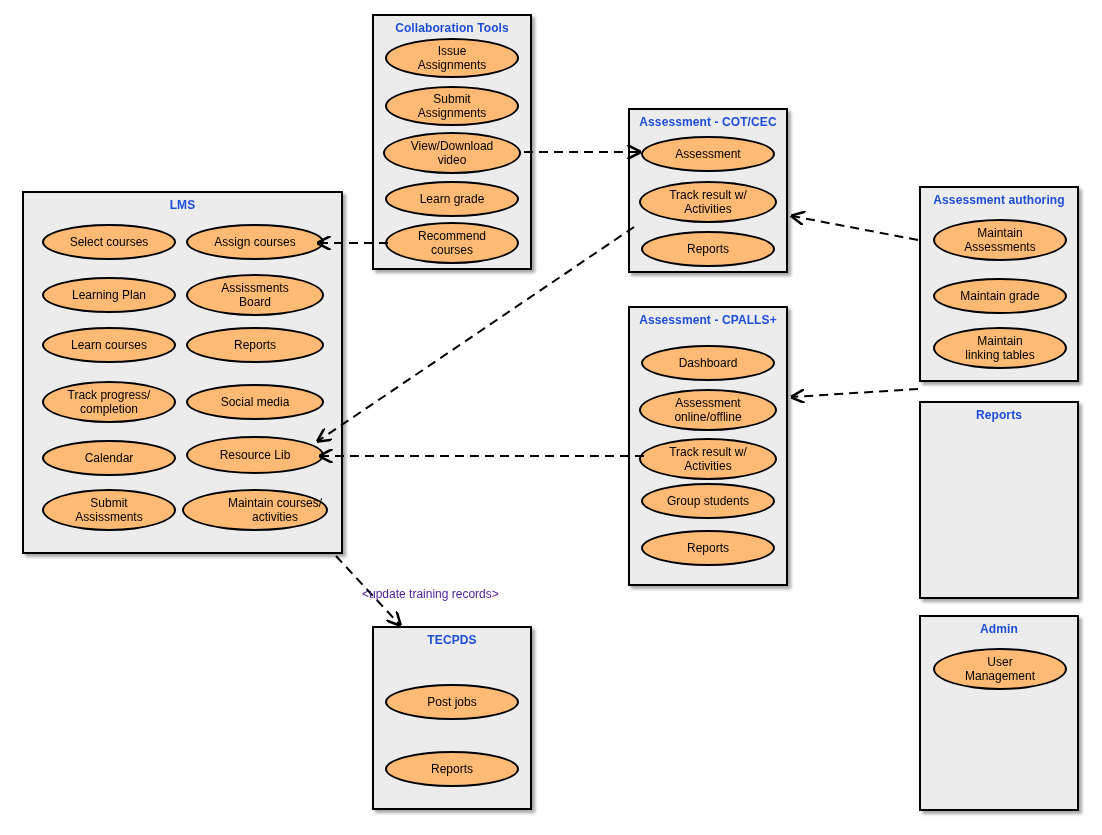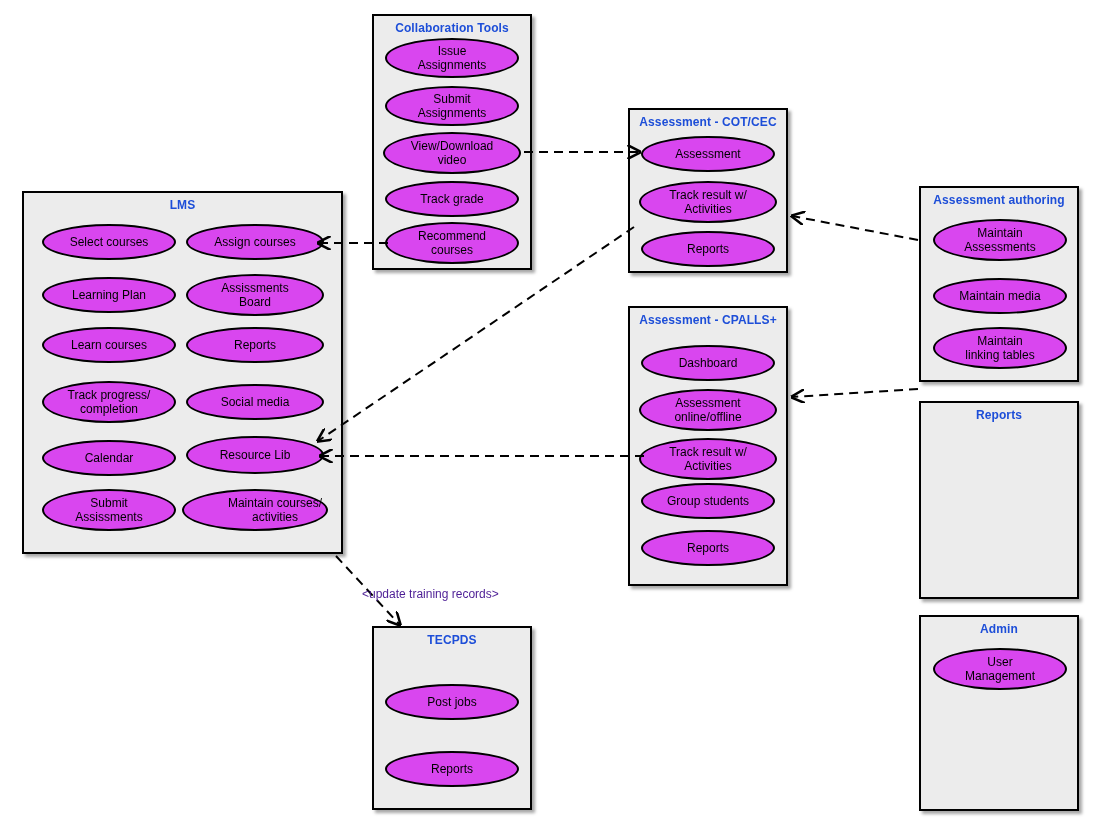--- a/index.html
+++ b/index.html
@@ -38,21 +38,21 @@
     top: 5px;
     text-align: center;
     font-size: 12px;
     font-weight: bold;
     color: #1d4ed8;
     letter-spacing: 0.1px;
     line-height: 14px;
   }
   .uc {
     position: absolute;
-    background: #d946ef;
+    background: #fdba74;
     border: 2px solid #000000;
     border-radius: 50%;
     box-sizing: border-box;
     display: flex;
     align-items: center;
     justify-content: center;
     text-align: center;
     font-size: 12px;
     color: #000000;
     line-height: 14px;
@@ -82,21 +82,21 @@
     </div>
     <div class="uc" style="left: 385px; top: 86px; width: 134px; height: 40px;">
       <span>Submit
 Assignments</span>
     </div>
     <div class="uc" style="left: 383px; top: 132px; width: 138px; height: 42px;">
       <span>View/Download
 video</span>
     </div>
     <div class="uc" style="left: 385px; top: 181px; width: 134px; height: 36px;">
-      <span>Track grade</span>
+      <span>Learn grade</span>
     </div>
     <div class="uc" style="left: 385px; top: 222px; width: 134px; height: 42px;">
       <span>Recommend
 courses</span>
     </div>
     <div class="group-box" style="left: 22px; top: 191px; width: 321px; height: 363px;">
       <div class="group-title">LMS</div>
     </div>
     <div class="uc" style="left: 42px; top: 224px; width: 134px; height: 36px;">
       <span>Select courses</span>
@@ -172,21 +172,21 @@
       <span>Reports</span>
     </div>
     <div class="group-box" style="left: 919px; top: 186px; width: 160px; height: 196px;">
       <div class="group-title">Assessment authoring</div>
     </div>
     <div class="uc" style="left: 933px; top: 219px; width: 134px; height: 42px;">
       <span>Maintain
 Assessments</span>
     </div>
     <div class="uc" style="left: 933px; top: 278px; width: 134px; height: 36px;">
-      <span>Maintain media</span>
+      <span>Maintain grade</span>
     </div>
     <div class="uc" style="left: 933px; top: 327px; width: 134px; height: 42px;">
       <span>Maintain
 linking tables</span>
     </div>
     <div class="group-box" style="left: 919px; top: 401px; width: 160px; height: 198px;">
       <div class="group-title">Reports</div>
     </div>
     <div class="group-box" style="left: 919px; top: 615px; width: 160px; height: 196px;">
       <div class="group-title">Admin</div>

